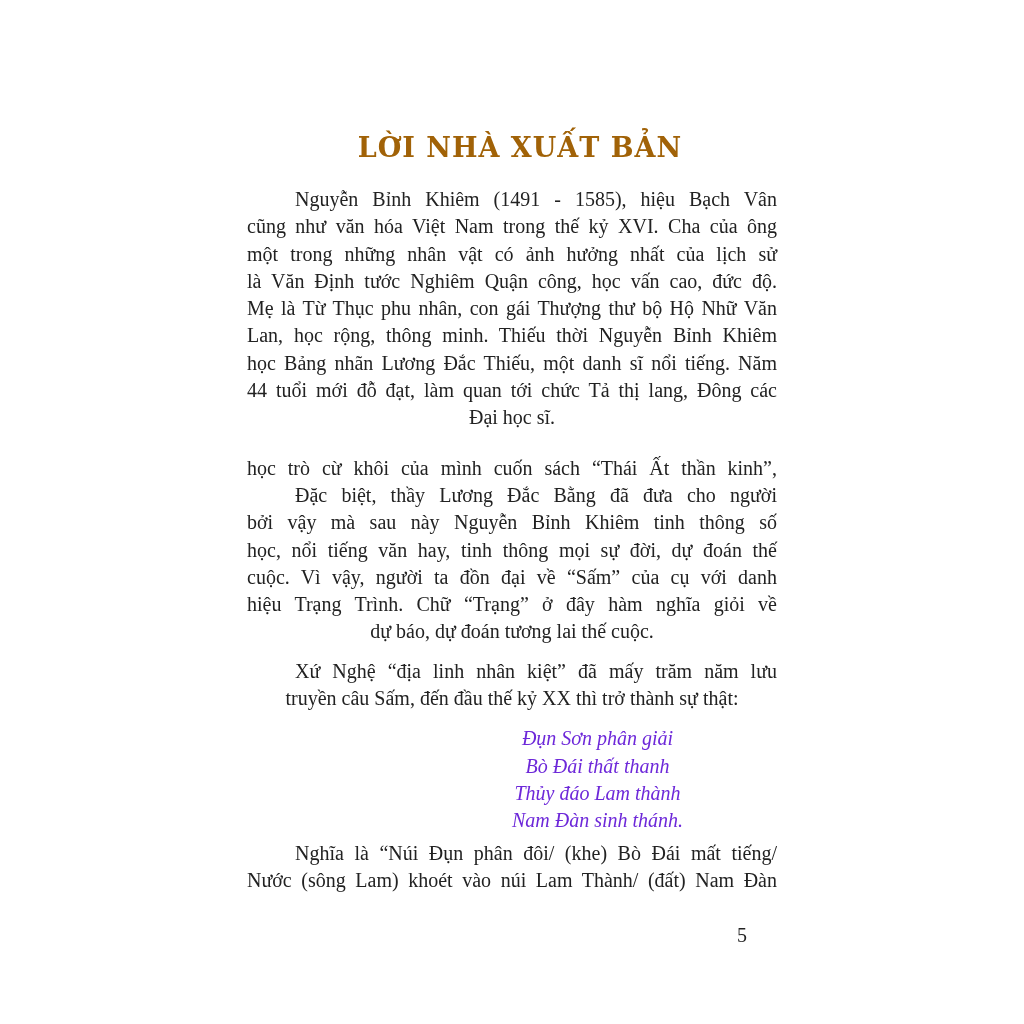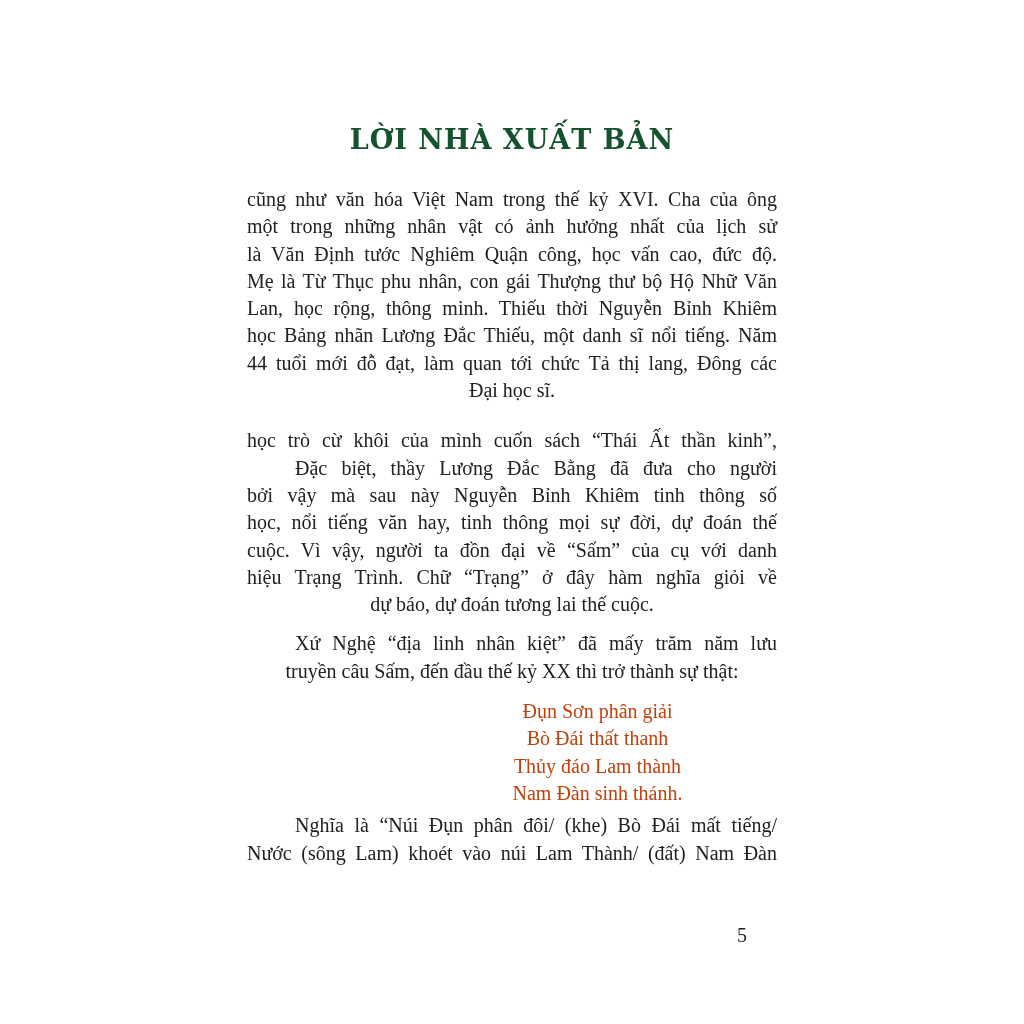--- a/index.html
+++ b/index.html
@@ -14,27 +14,27 @@
     background: #ffffff;
     color: #1e1e1e;
     font-family: "Liberation Serif", "DejaVu Serif", serif;
     overflow: hidden;
   }
   .doc-title {
     position: absolute;
     top: 124px;
     left: 247px;
     width: 530px;
-    margin: 0;
+    margin: 8px;
     text-align: center;
     font-family: "DejaVu Serif", "Liberation Serif", serif;
     font-size: 27px;
     font-weight: 700;
     letter-spacing: 1px;
-    color: #14532d;
+    color: #a16207;
   }
   .page-body {
     position: absolute;
     top: 186px;
     left: 247px;
     width: 530px;
     font-size: 20px;
     line-height: 27.3px;
     color: #222222;
   }
@@ -48,40 +48,42 @@
     text-align: center;
   }
   .line.j {
     text-align: justify;
     text-align-last: justify;
     text-justify: inter-word;
   }
   .line.indent { text-indent: 48px; }
   .para.verse .line {
     padding-left: 171px;
-    color: #c2410c;
+    font-style: italic;
+    color: #6d28d9;
   }
   .page-number {
     position: absolute;
     top: 924px;
     left: 247px;
     width: 500px;
     text-align: right;
     font-size: 20px;
     color: #222222;
   }
 </style>
 </head>
 <body>
 
 <div class="sheet">
   <h1 class="doc-title">LỜI NHÀ XUẤT BẢN</h1>
 
   <div class="page-body">
       <div class="para body">
+        <div class="line indent j">Nguyễn Bỉnh Khiêm (1491 - 1585), hiệu Bạch Vân</div>
         <div class="line j">cũng như văn hóa Việt Nam trong thế kỷ XVI. Cha của ông</div>
         <div class="line j">một trong những nhân vật có ảnh hưởng nhất của lịch sử</div>
         <div class="line j">là Văn Định tước Nghiêm Quận công, học vấn cao, đức độ.</div>
         <div class="line j">Mẹ là Từ Thục phu nhân, con gái Thượng thư bộ Hộ Nhữ Văn</div>
         <div class="line j">Lan, học rộng, thông minh. Thiếu thời Nguyễn Bỉnh Khiêm</div>
         <div class="line j">học Bảng nhãn Lương Đắc Thiếu, một danh sĩ nổi tiếng. Năm</div>
         <div class="line j">44 tuổi mới đỗ đạt, làm quan tới chức Tả thị lang, Đông các</div>
         <div class="line">Đại học sĩ.</div>
       </div>
       <div class="para body">

